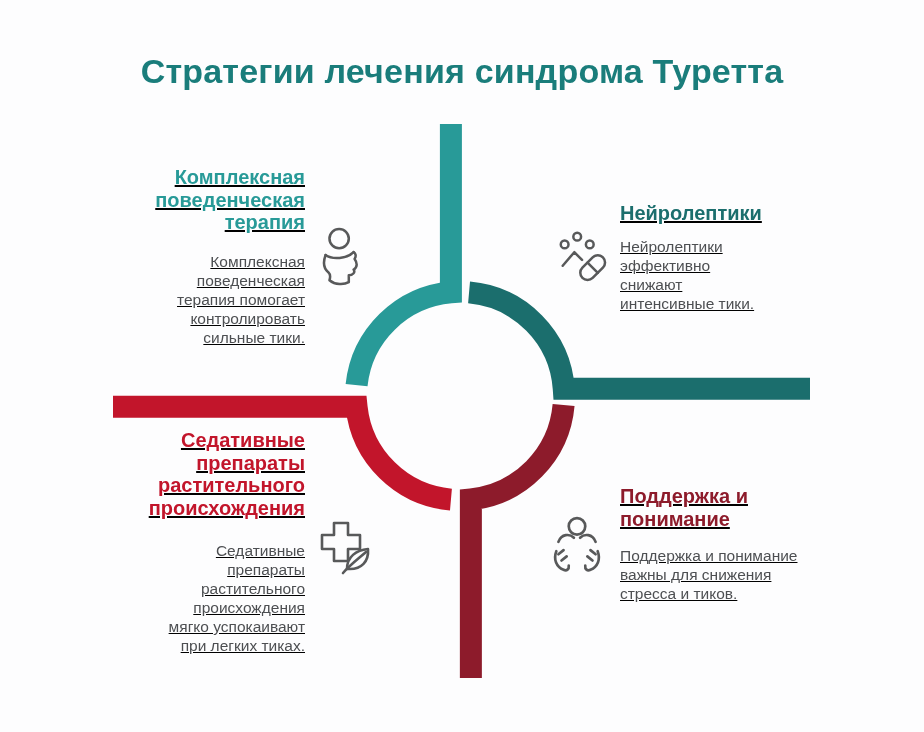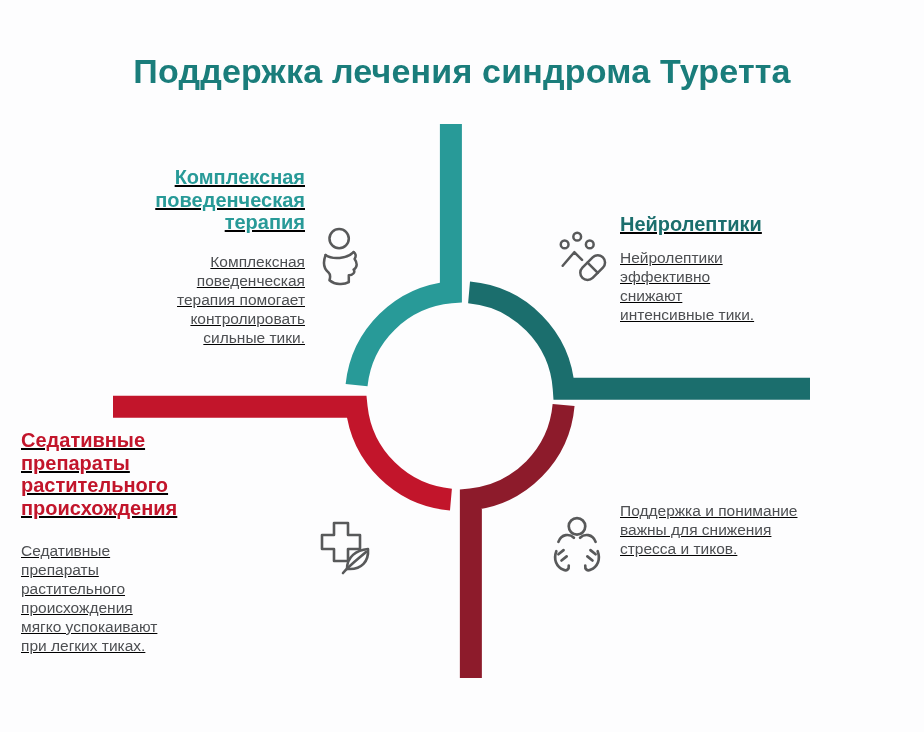--- a/index.html
+++ b/index.html
@@ -16,44 +16,44 @@
   .arc-teal{stroke:#289a98;}
   .arc-dteal{stroke:#1b6e6d;}
   .arc-red{stroke:#c2152b;}
   .arc-dred{stroke:#8d1b2b;}
   .block{position:absolute;margin:0;text-decoration:underline;}
   .block .heading{margin:0;font-size:20px;font-weight:700;line-height:22.5px;white-space:pre-line;}
   .block .body{margin:0;font-size:15.5px;line-height:19px;color:#4d4f52;white-space:pre-line;}
   .tl{right:619px;top:166px;width:255px;text-align:right;}
   .tl .heading{color:#289a98;}
   .tl .body{margin-top:18px;}
-  .tr{left:620px;top:213px;width:250px;}
+  .tr{left:620px;top:202px;width:250px;}
   .tr .heading{color:#1b6e6d;}
   .tr .body{margin-top:12px;}
-  .bl{right:648px;top:429px;width:255px;text-align:left;}
+  .bl{right:619px;top:429px;width:255px;text-align:right;}
   .bl .heading{color:#c2152b;}
   .bl .body{margin-top:22px;}
   .br{left:620px;top:485px;width:262px;}
   .br .heading{color:#8d1b2b;}
   .br .body{margin-top:16px;}
   .icon{position:absolute;}
   .icon svg{display:block;}
   .ic{fill:none;stroke:#58595a;stroke-width:2.6;stroke-linecap:round;stroke-linejoin:round;}
   .ic-fill{fill:#fdfdfe;stroke:#58595a;stroke-width:2.6;stroke-linecap:round;stroke-linejoin:round;}
   .icon-tl{left:314px;top:224px;}
   .icon-tr{left:554px;top:226px;}
   .icon-bl{left:314px;top:514px;}
   .icon-br{left:546px;top:512px;}
 </style>
 </head>
 <body>
 
 <div class="canvas">
 
-  <h1 class="title">Поддержка лечения синдрома Туретта</h1>
+  <h1 class="title">Стратегии лечения синдрома Туретта</h1>
 
   <svg class="diagram" width="924" height="732" viewBox="0 0 924 732" aria-hidden="true">
     <path class="arm arc-teal" d="M 450.9 124 L 450.9 292.4 A 104 104 0 0 0 356.57 385.13"></path>
     <path class="arm arc-dteal" d="M 469.06 292.39 A 104 104 0 0 1 563.75 388.75 L 810 388.75"></path>
     <path class="arm arc-red" d="M 113 406.87 L 356.57 406.87 A 104 104 0 0 0 450.94 499.61"></path>
     <path class="arm arc-dred" d="M 563.60 405.06 A 104 104 0 0 1 470.87 499.46 L 470.87 678"></path>
   </svg>
 
   <section class="block tl">
     <h2 class="heading">Комплексная
@@ -107,20 +107,22 @@
   </section>
   <div class="icon icon-bl">
     <svg width="60" height="64" viewBox="0 0 60 62">
       <path class="ic" d="M20 8 H34 V20 H46 V34 H34 V46 H20 V34 H8 V20 H20 Z"></path>
       <path class="ic-fill" d="M33 54 C33 42 42 35 54 34 C55 47 47 54 36 54 Z"></path>
       <path class="ic" d="M29 58 C36 50 44 44 52 37"></path>
     </svg>
   </div>
 
   <section class="block br">
+    <h2 class="heading">Поддержка и
+понимание</h2>
     <p class="body">Поддержка и понимание
 важны для снижения
 стресса и тиков.</p>
   </section>
   <div class="icon icon-br">
     <svg width="62" height="68" viewBox="0 0 60 62">
       <circle class="ic" cx="30" cy="12" r="8"></circle>
       <path class="ic" d="M12 27 C15 19 23 19 27 23"></path>
       <path class="ic" d="M48 27 C45 19 37 19 33 23"></path>
       <path class="ic" d="M10 36 C7 44 10 51 17 54 C20 55.5 22.5 53.5 22 50"></path>

